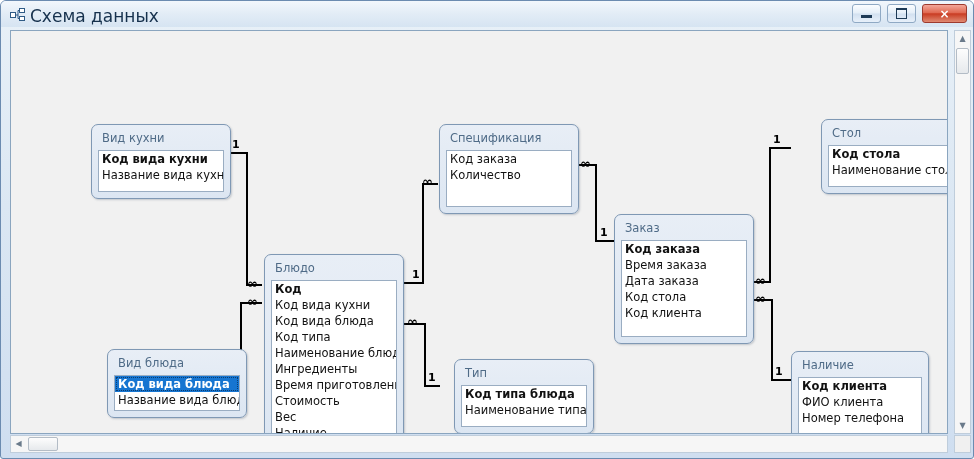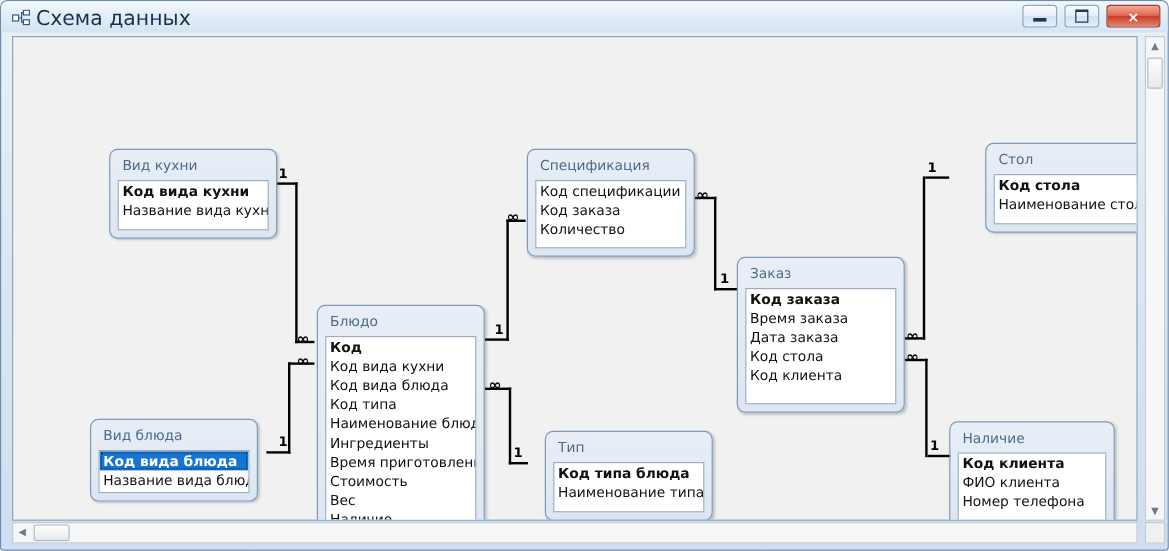--- a/index.html
+++ b/index.html
@@ -193,21 +193,21 @@
     <div class="inf" style="left:744px;top:261px;">∞</div>
 
     <div class="tbl" style="left:80px;top:93px;width:140px;height:75px;">
       <div class="tbl-title">Вид кухни</div>
       <div class="fields">
         <div class="fld pk">Код вида кухни</div>
         <div class="fld">Название вида кухни</div>
       </div>
     </div>
 
-    <div class="tbl" style="left:64px;top:318px;width:140px;height:69px;">
+    <div class="tbl" style="left:96px;top:318px;width:140px;height:69px;">
       <div class="tbl-title">Вид блюда</div>
       <div class="fields">
         <div class="fld sel">Код вида блюда</div>
         <div class="fld">Название вида блюда</div>
       </div>
     </div>
 
     <div class="tbl" style="left:253px;top:223px;width:140px;height:190px;">
       <div class="tbl-title">Блюдо</div>
       <div class="fields">
@@ -220,21 +220,20 @@
         <div class="fld">Время приготовления</div>
         <div class="fld">Стоимость</div>
         <div class="fld">Вес</div>
         <div class="fld">Наличие</div>
       </div>
     </div>
 
     <div class="tbl" style="left:428px;top:93px;width:140px;height:90px;">
       <div class="tbl-title">Спецификация</div>
       <div class="fields">
-        <div class="fld">Код спецификации</div>
         <div class="fld">Код заказа</div>
         <div class="fld">Количество</div>
       </div>
     </div>
 
     <div class="tbl" style="left:603px;top:183px;width:140px;height:130px;">
       <div class="tbl-title">Заказ</div>
       <div class="fields">
         <div class="fld pk">Код заказа</div>
         <div class="fld">Время заказа</div>

